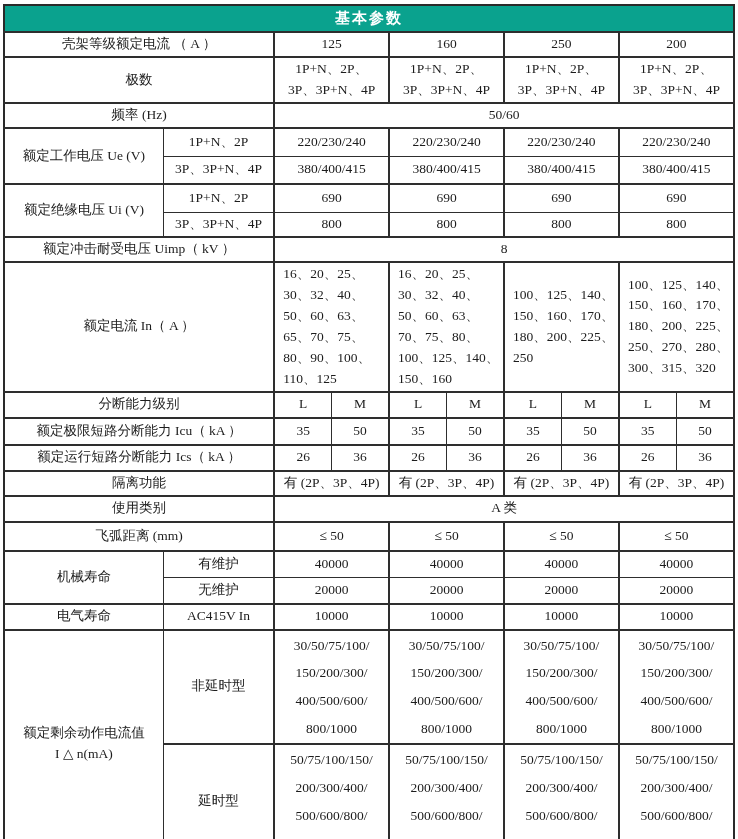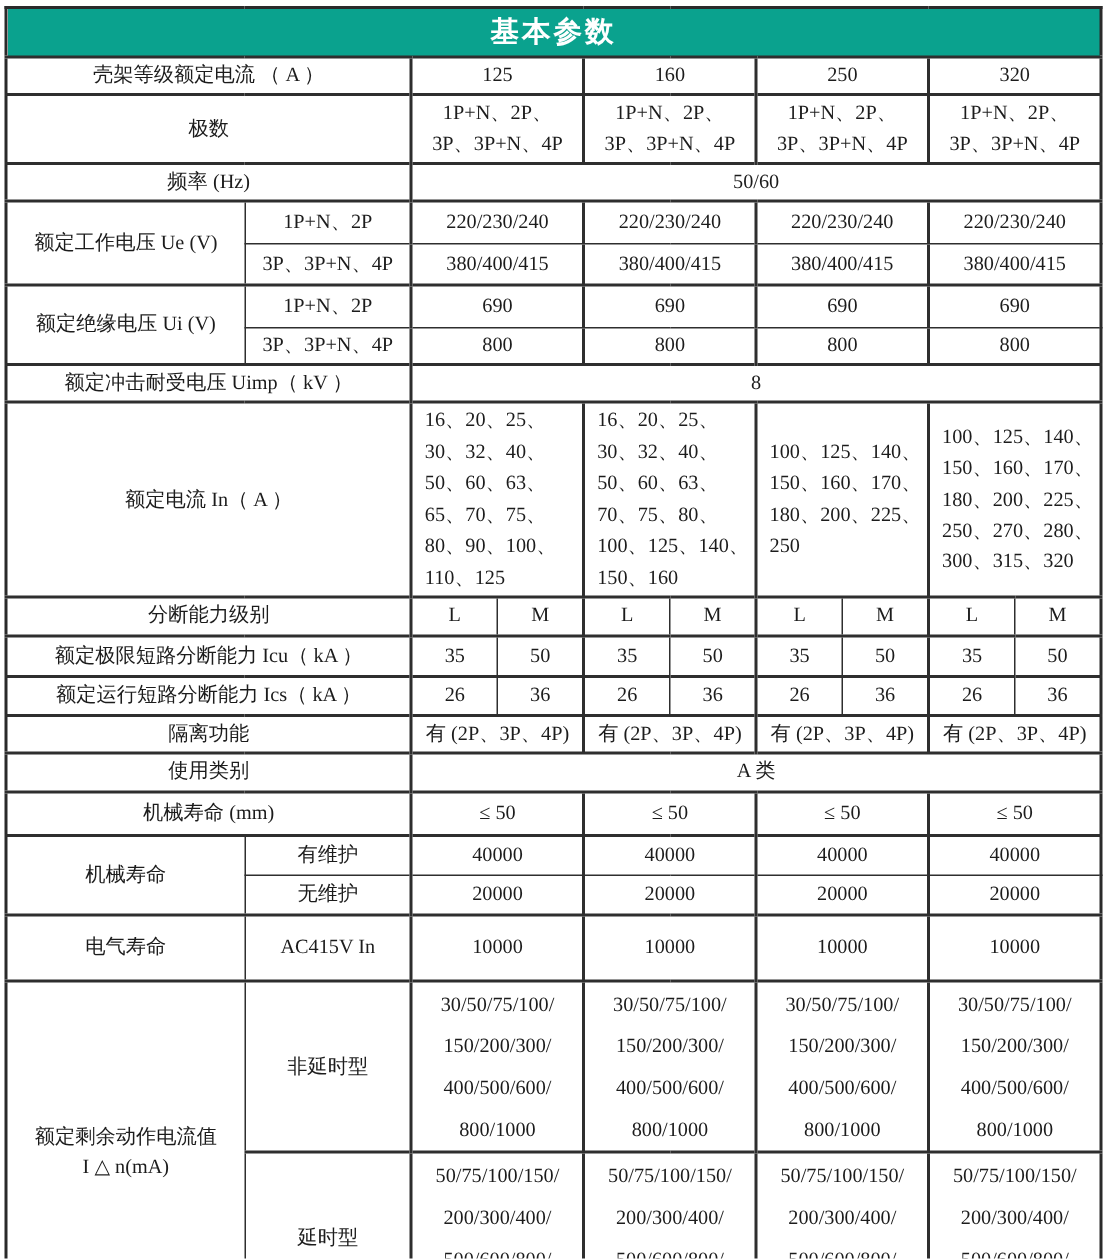--- a/index.html
+++ b/index.html
@@ -14,21 +14,21 @@
     border:2px solid #2a2a2a;
   }
   td{
     border:1px solid #2e2e2e;
     text-align:center;vertical-align:middle;
     font-size:13.5px;line-height:1.55;
     padding:1px 2px;overflow:hidden;
   }
   .title{
     background:var(--accent,#0aa28e);
-    color:#ffffff;font-weight:bold;font-size:19px;letter-spacing:2px;
+    color:#ffffff;font-weight:bold;font-size:15px;letter-spacing:2px;
   }
   tr.bt2>td{border-top-width:2px;}
   .bl2{border-left-width:2px;}
   .pre{white-space:pre-line;margin-left:33px;}
   .list{text-align:left;padding-left:8px;line-height:1.55;}
   .multi{line-height:2.05;}
 </style>
 </head>
 <body>
 
@@ -49,21 +49,21 @@
   <tbody>
       <tr style="height:24px">
     <td colspan="10" class="title">基本参数</td>
   </tr>
 
   <tr class="bt2" style="height:25px">
     <td colspan="2">壳架等级额定电流 （ A ）</td>
     <td colspan="2" class="bl2">125</td>
     <td colspan="2" class="bl2">160</td>
     <td colspan="2" class="bl2">250</td>
-    <td colspan="2" class="bl2">320</td>
+    <td colspan="2" class="bl2">200</td>
   </tr>
 
   <tr class="bt2" style="height:32px">
     <td colspan="2">极数</td>
     <td colspan="2" class="bl2 pre">1P+N、2P、
 3P、3P+N、4P</td>
     <td colspan="2" class="bl2 pre">1P+N、2P、
 3P、3P+N、4P</td>
     <td colspan="2" class="bl2 pre">1P+N、2P、
 3P、3P+N、4P</td>
@@ -181,21 +181,21 @@
     <td colspan="2" class="bl2">有 (2P、3P、4P)</td>
     <td colspan="2" class="bl2">有 (2P、3P、4P)</td>
   </tr>
 
   <tr class="bt2" style="height:26px">
     <td colspan="2">使用类别</td>
     <td colspan="8" class="bl2">A 类</td>
   </tr>
 
   <tr class="bt2" style="height:29px">
-    <td colspan="2">机械寿命 (mm)</td>
+    <td colspan="2">飞弧距离 (mm)</td>
     <td colspan="2" class="bl2">≤ 50</td>
     <td colspan="2" class="bl2">≤ 50</td>
     <td colspan="2" class="bl2">≤ 50</td>
     <td colspan="2" class="bl2">≤ 50</td>
   </tr>
 
   <tr class="bt2" style="height:27px">
     <td rowspan="2">机械寿命</td>
     <td>有维护</td>
     <td colspan="2" class="bl2">40000</td>
@@ -204,21 +204,21 @@
     <td colspan="2" class="bl2">40000</td>
   </tr>
   <tr style="height:26px">
     <td>无维护</td>
     <td colspan="2" class="bl2">20000</td>
     <td colspan="2" class="bl2">20000</td>
     <td colspan="2" class="bl2">20000</td>
     <td colspan="2" class="bl2">20000</td>
   </tr>
 
-  <tr class="bt2" style="height:44px">
+  <tr class="bt2" style="height:26px">
     <td>电气寿命</td>
     <td>AC415V In</td>
     <td colspan="2" class="bl2">10000</td>
     <td colspan="2" class="bl2">10000</td>
     <td colspan="2" class="bl2">10000</td>
     <td colspan="2" class="bl2">10000</td>
   </tr>
 
   <tr class="bt2" style="height:112px">
     <td rowspan="2" class="pre">额定剩余动作电流值

